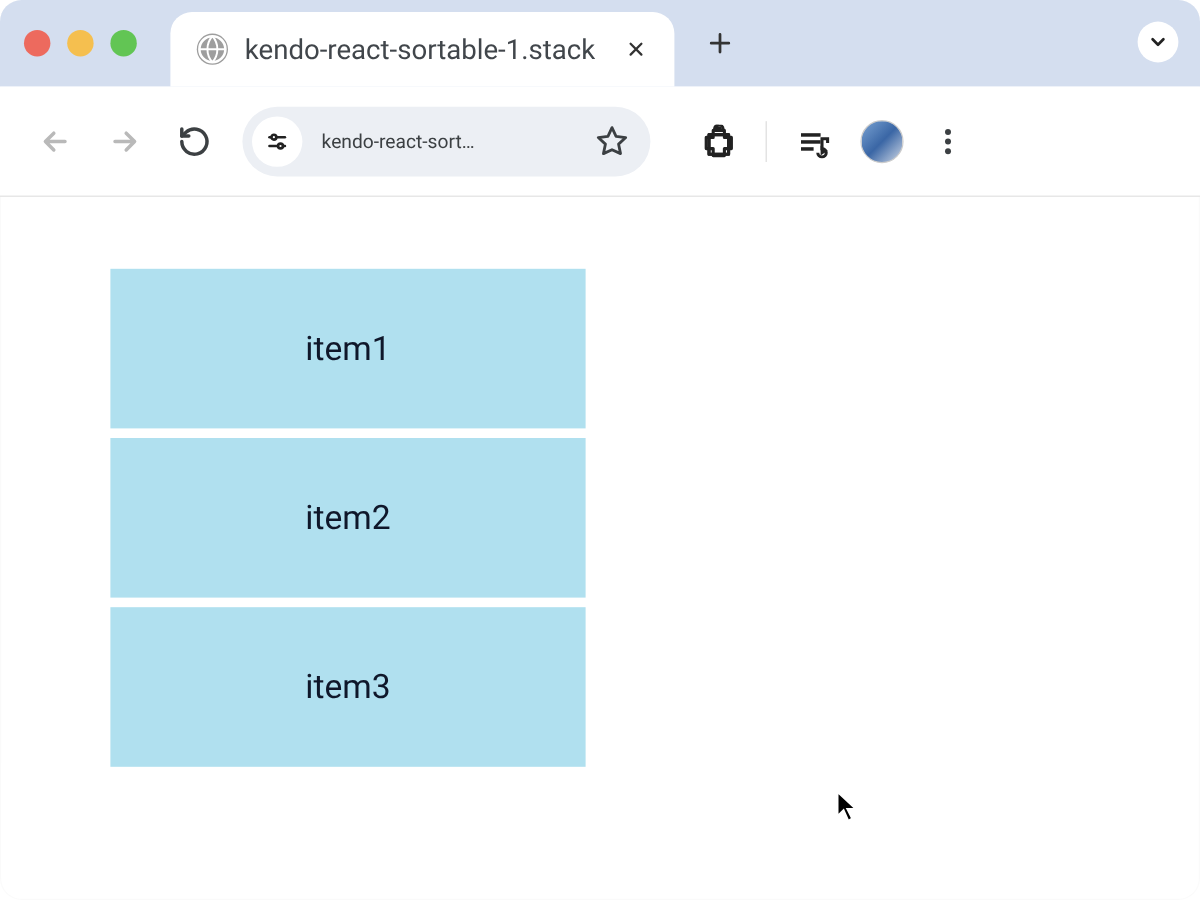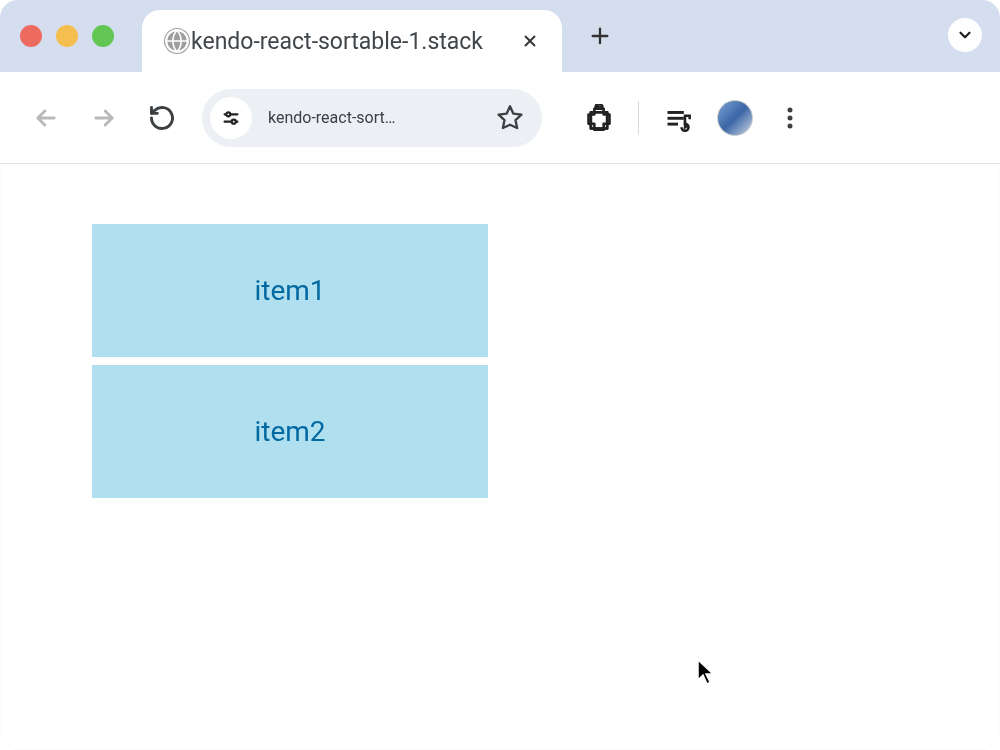--- a/index.html
+++ b/index.html
@@ -34,21 +34,21 @@
     .tl-yellow { background: #f5bf4f; }
     .tl-green  { background: #62c554; }
 
     .tab {
       height: 62px;
       background: #fff;
       border-radius: 18px 18px 0 0;
       display: flex;
       align-items: center;
       padding: 0 22px 0 22px;
-      gap: 1px;
+      gap: 14px;
       min-width: 420px;
       position: relative;
       margin-top: 10px;
     }
     .tab-favicon {
       width: 26px; height: 26px; border-radius: 50%;
       background: #9e9e9e;
       display: flex; align-items: center; justify-content: center;
     }
     .tab-favicon svg { width: 26px; height: 26px; }
@@ -117,21 +117,21 @@
     .content-area {
       padding: 60px 0 0 92px;
       position: relative;
       height: calc(100% - 164px);
     }
     .sortable-list { display: flex; flex-direction: column; gap: 8px; width: 396px; }
     .sortable-item {
       height: 133px;
       background: #b0e0ef;
       display: flex; align-items: center; justify-content: center;
-      font-size: 28px; color: #0369a1;
+      font-size: 28px; color: #0f172a;
       cursor: move;
     }
     .cursor {
       position: absolute;
       left: 696px; top: 494px;
       width: 20px; height: 28px;
       pointer-events: none;
     }
   </style>
 </head>
@@ -241,20 +241,23 @@
   </div>
 
   <div class="content-area">
     <div class="sortable-list">
       <div class="sortable-item">
         <span>item1</span>
       </div>
       <div class="sortable-item">
         <span>item2</span>
       </div>
+      <div class="sortable-item">
+        <span>item3</span>
+      </div>
     </div>
 
     <svg class="cursor" viewBox="0 0 20 28">
       <path d="M2 2 L2 22 L7 17 L11 26 L14 24 L10 16 L17 16 Z" fill="#000" stroke="#fff" stroke-width="1.5"></path>
     </svg>
   </div>
 
 </div>
 
 </body></html>

